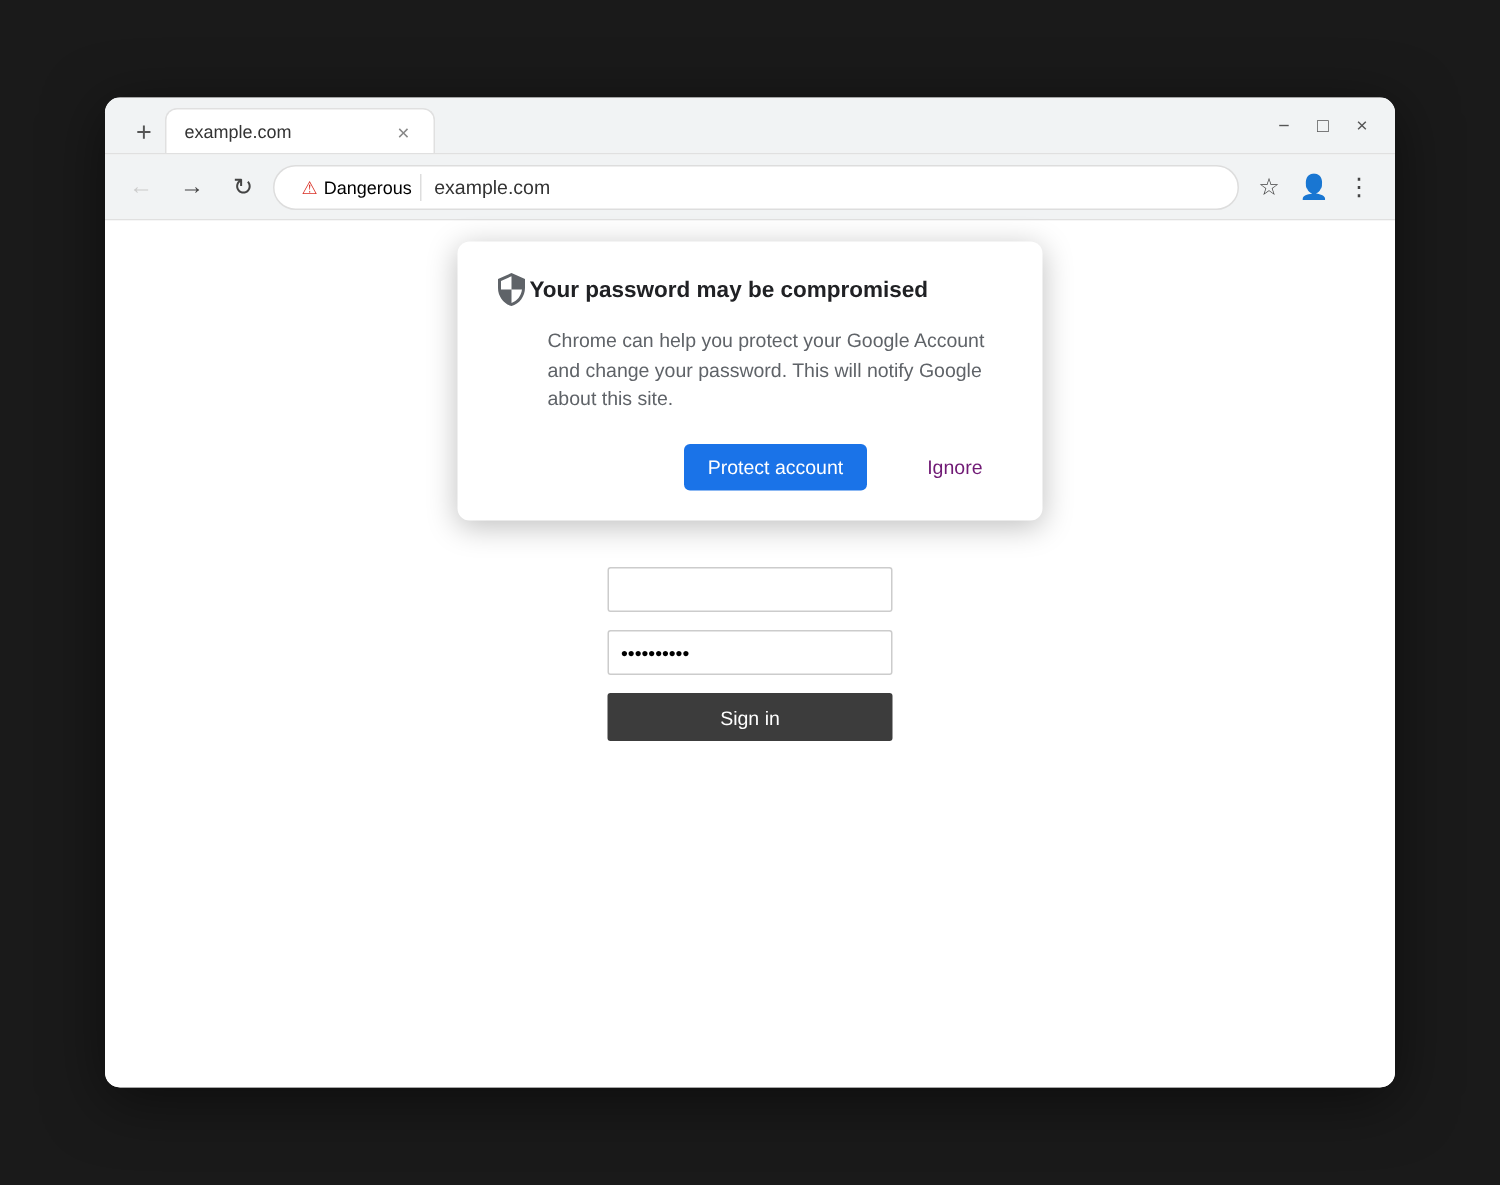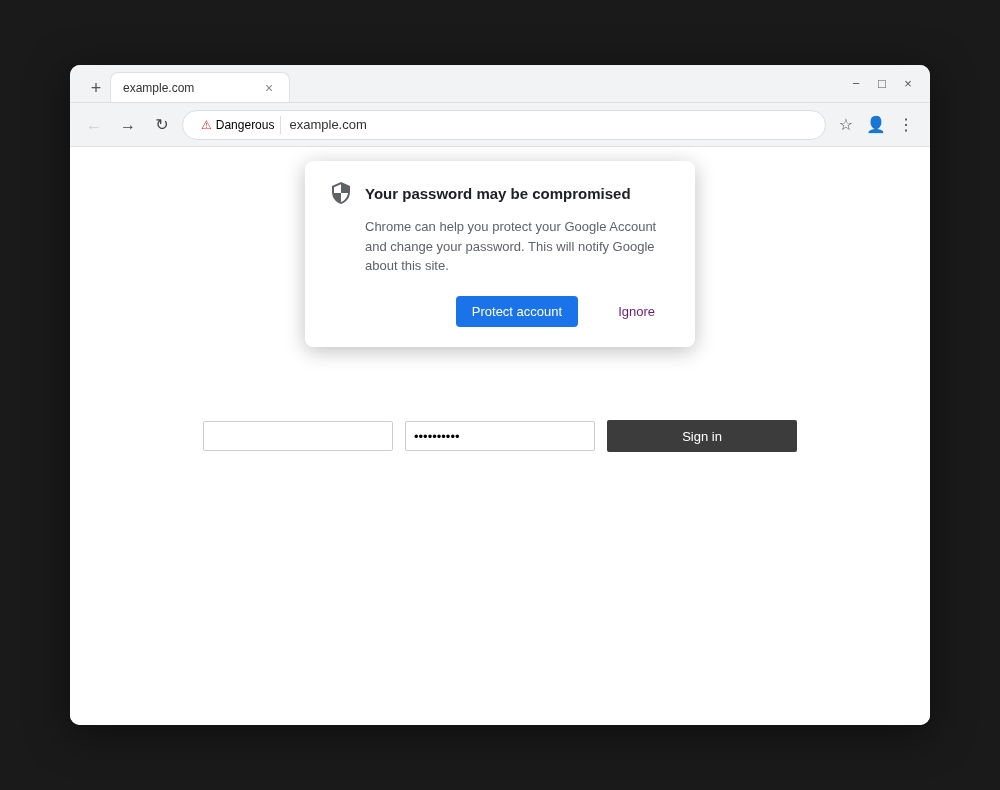--- a/index.html
+++ b/index.html
@@ -199,21 +199,20 @@
       background: #ffffff;
       border-radius: 8px;
       box-shadow: 0 4px 20px rgba(0,0,0,0.25);
       padding: 20px 24px;
       z-index: 100;
     }
 
     .popup-header {
       display: flex;
       align-items: center;
-      gap: 12px;
       margin-bottom: 12px;
     }
 
     .popup-shield-icon {
       width: 24px;
       height: 24px;
       color: #5f6368;
       flex-shrink: 0;
     }
 
@@ -259,21 +258,21 @@
       cursor: pointer;
     }
 
     
     .login-form {
       position: absolute;
       top: 50%;
       left: 50%;
       transform: translate(-50%, -50%);
       display: flex;
-      flex-direction: row;
+      flex-direction: column;
       align-items: center;
       gap: 12px;
     }
 
     .form-input {
       width: 190px;
       height: 30px;
       border: 1px solid #ccc;
       border-radius: 2px;
       padding: 0 8px;

